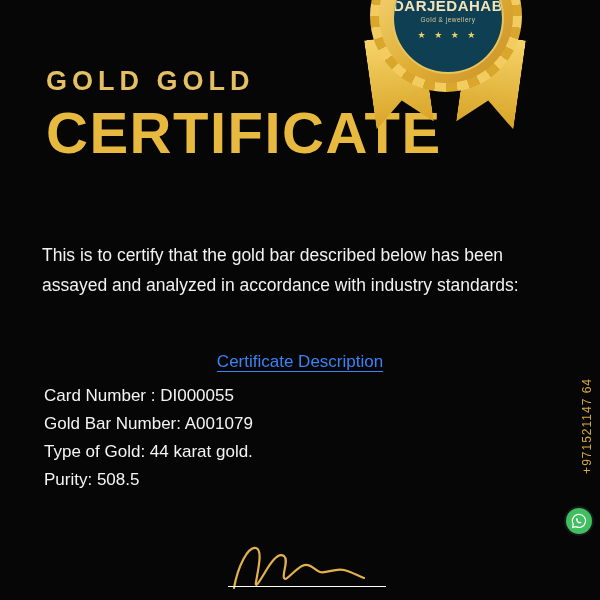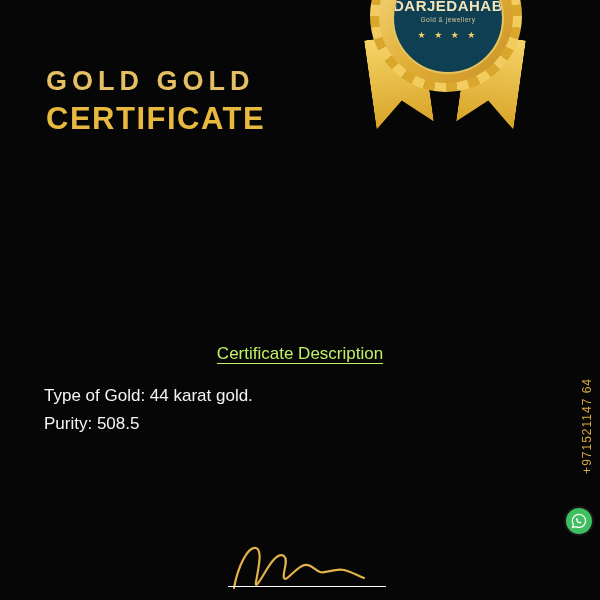--- a/index.html
+++ b/index.html
@@ -42,21 +42,21 @@
   .title-line1 {
     font-size: 27px;
     letter-spacing: 5px;
     color: #e5bf63;
     font-weight: bold;
     line-height: 1;
     white-space: nowrap;
   }
 
   .title-line2 {
-    font-size: 31px;
+    font-size: 58px;
     letter-spacing: 1.5px;
     color: #e8b93f;
     font-weight: bold;
     line-height: 1.05;
     margin-top: 8px;
     white-space: nowrap;
     text-align: center;
   }
 
   
@@ -149,25 +149,25 @@
     top: 240px;
     width: 515px;
     font-size: 17.5px;
     line-height: 30px;
     color: #f2f2f2;
   }
 
   .section-title {
     position: absolute;
     left: 0;
-    top: 344px;
+    top: 352px;
     width: 600px;
     text-align: center;
     font-size: 17px;
-    color: #bef264;
+    color: #3b82f6;
     text-decoration: underline;
     text-underline-offset: 4px;
   }
 
   .fields {
     position: absolute;
     left: 44px;
     top: 382px;
     width: 480px;
   }
@@ -245,24 +245,27 @@
             <div class="seal-brand">DARJEDAHAB</div>
             <div class="seal-sub">Gold &amp; jewellery</div>
             <div class="seal-stars">★ ★ ★ ★</div>
           </div>
         </div>
       </div>
     </div>
 
   </div>
 
+  <div class="intro">This is to certify that the gold bar described below has been assayed and analyzed in accordance with industry standards:</div>
 
   <div class="section-title">Certificate Description</div>
 
   <div class="fields">
+    <div class="field-row">Card Number : DI000055</div>
+    <div class="field-row">Gold Bar Number: A001079</div>
     <div class="field-row">Type of Gold: 44 karat gold.</div>
     <div class="field-row">Purity: 508.5</div>
   </div>
 
   <div class="signature">
     <svg class="sig-svg" width="170" height="52" viewBox="0 0 170 52">
       <path d="M12 48 C16 26, 26 6, 34 8 C41 10, 36 30, 34 42 C33 48, 36 44, 42 34 C49 22, 56 12, 62 16 C67 20, 60 34, 62 38 C64 42, 72 30, 80 26 C88 22, 92 30, 98 32 C104 34, 112 28, 122 30 C130 32, 136 36, 142 38" fill="none" stroke="#e3b24a" stroke-width="2.2" stroke-linecap="round"></path>
     </svg>
     <div class="sig-line"></div>
   </div>

